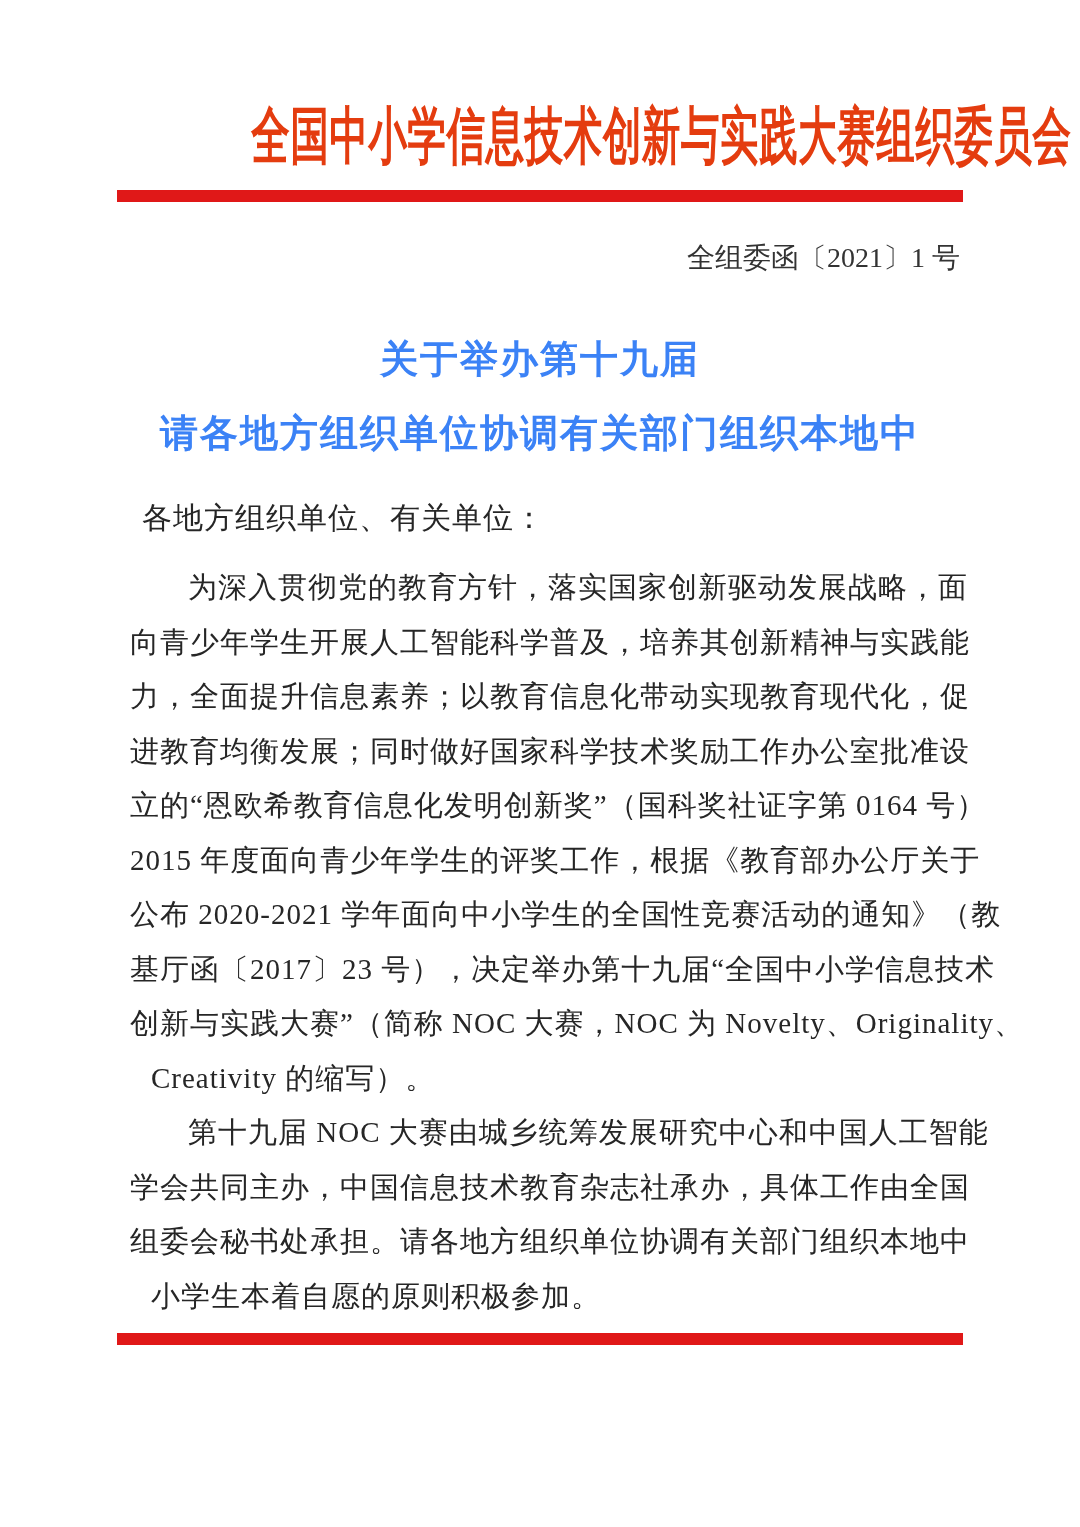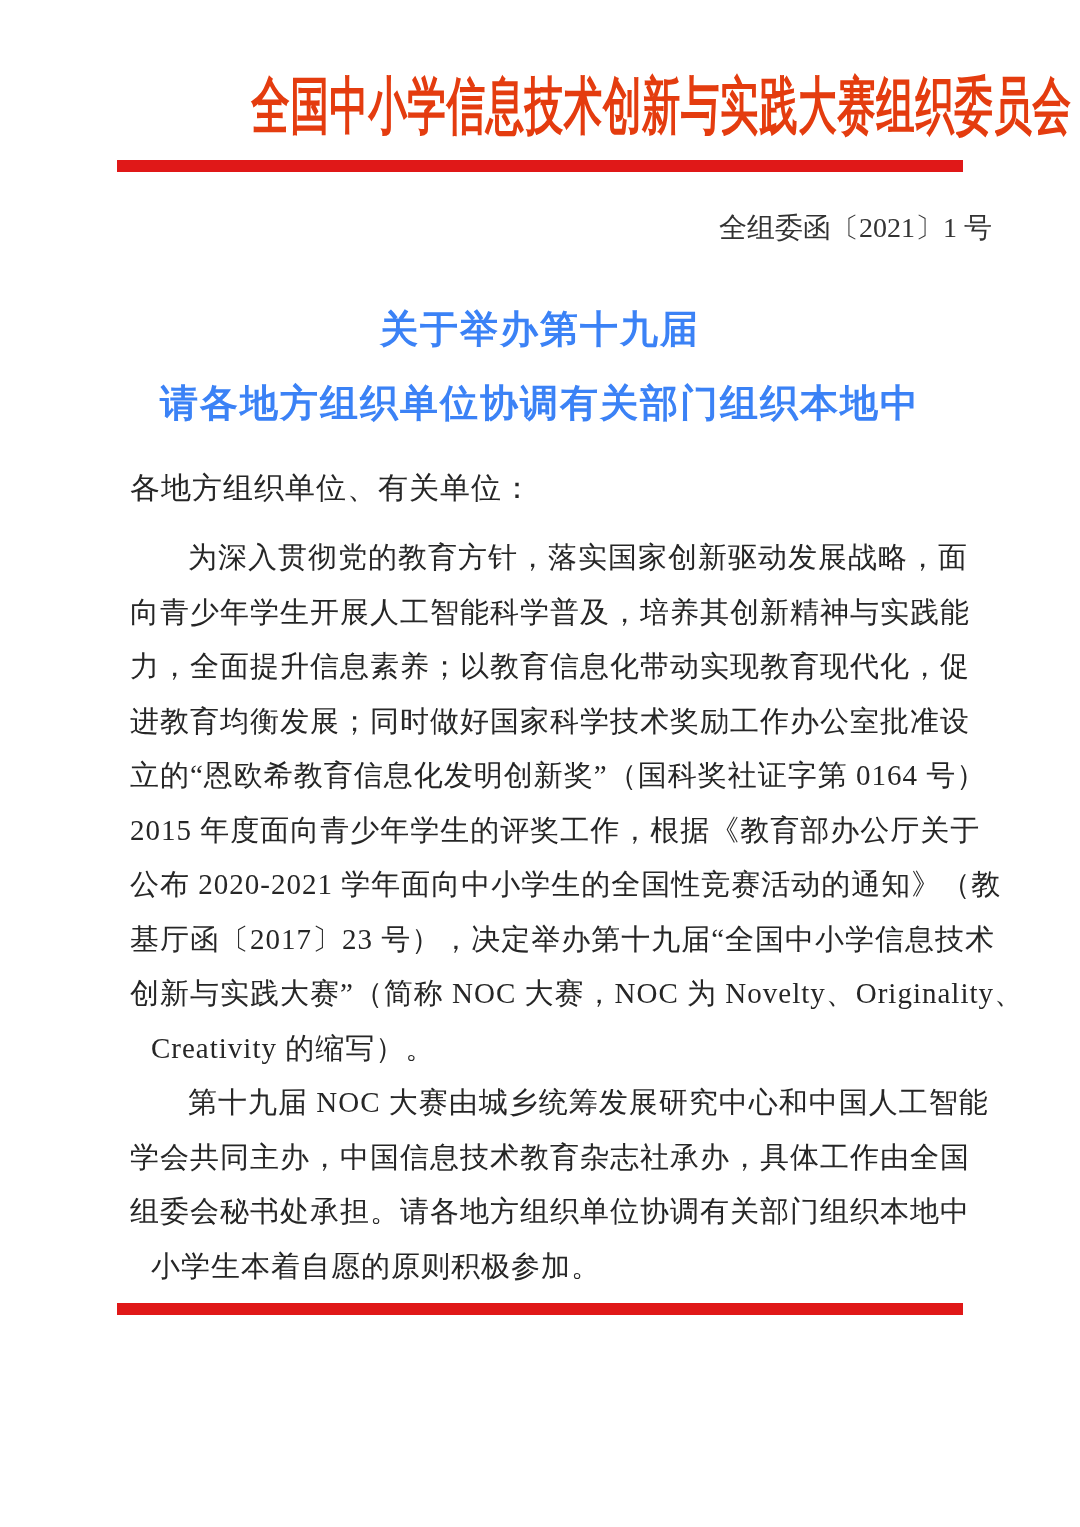--- a/index.html
+++ b/index.html
@@ -17,21 +17,21 @@
     overflow: hidden;
   }
   .page {
     position: relative;
     width: 1080px;
     height: 1527px;
     background: #ffffff;
   }
   
   .org-title-wrap {
-    margin-top: 66px;
+    margin-top: 96px;
     text-align: center;
     white-space: nowrap;
   }
   .org-title {
     display: inline-block;
     font-size: 62px;
     font-weight: 700;
     line-height: 80px;
     color: var(--header-red);
     letter-spacing: 1px;
@@ -52,21 +52,21 @@
     border-bottom: 3px solid var(--rule-red);
   }
   .rule-bottom {
     margin-top: 10px;
     border-top: 3px solid var(--rule-red);
     border-bottom: 9px solid var(--rule-red);
   }
   
   .doc-number {
     margin-top: 38px;
-    padding-right: 88px;
+    padding-right: 120px;
     text-align: right;
     font-size: 28px;
     line-height: 36px;
     color: #333;
   }
   
   .doc-title {
     margin-top: 46px;
     text-align: center;
     font-size: 38px;
@@ -78,20 +78,21 @@
   
   .content {
     padding-left: 130px;
     padding-right: 125px;
   }
   .salutation {
     margin-top: 26px;
     font-size: 30px;
     line-height: 44px;
     letter-spacing: 1px;
+    margin-left: 12px;
   }
   .body-text { margin-top: 20px; }
   .line {
     font-size: 29px;
     line-height: 54.5px;
     letter-spacing: 1px;
     text-align: justify;
     text-align-last: justify;
     white-space: nowrap;
   }

